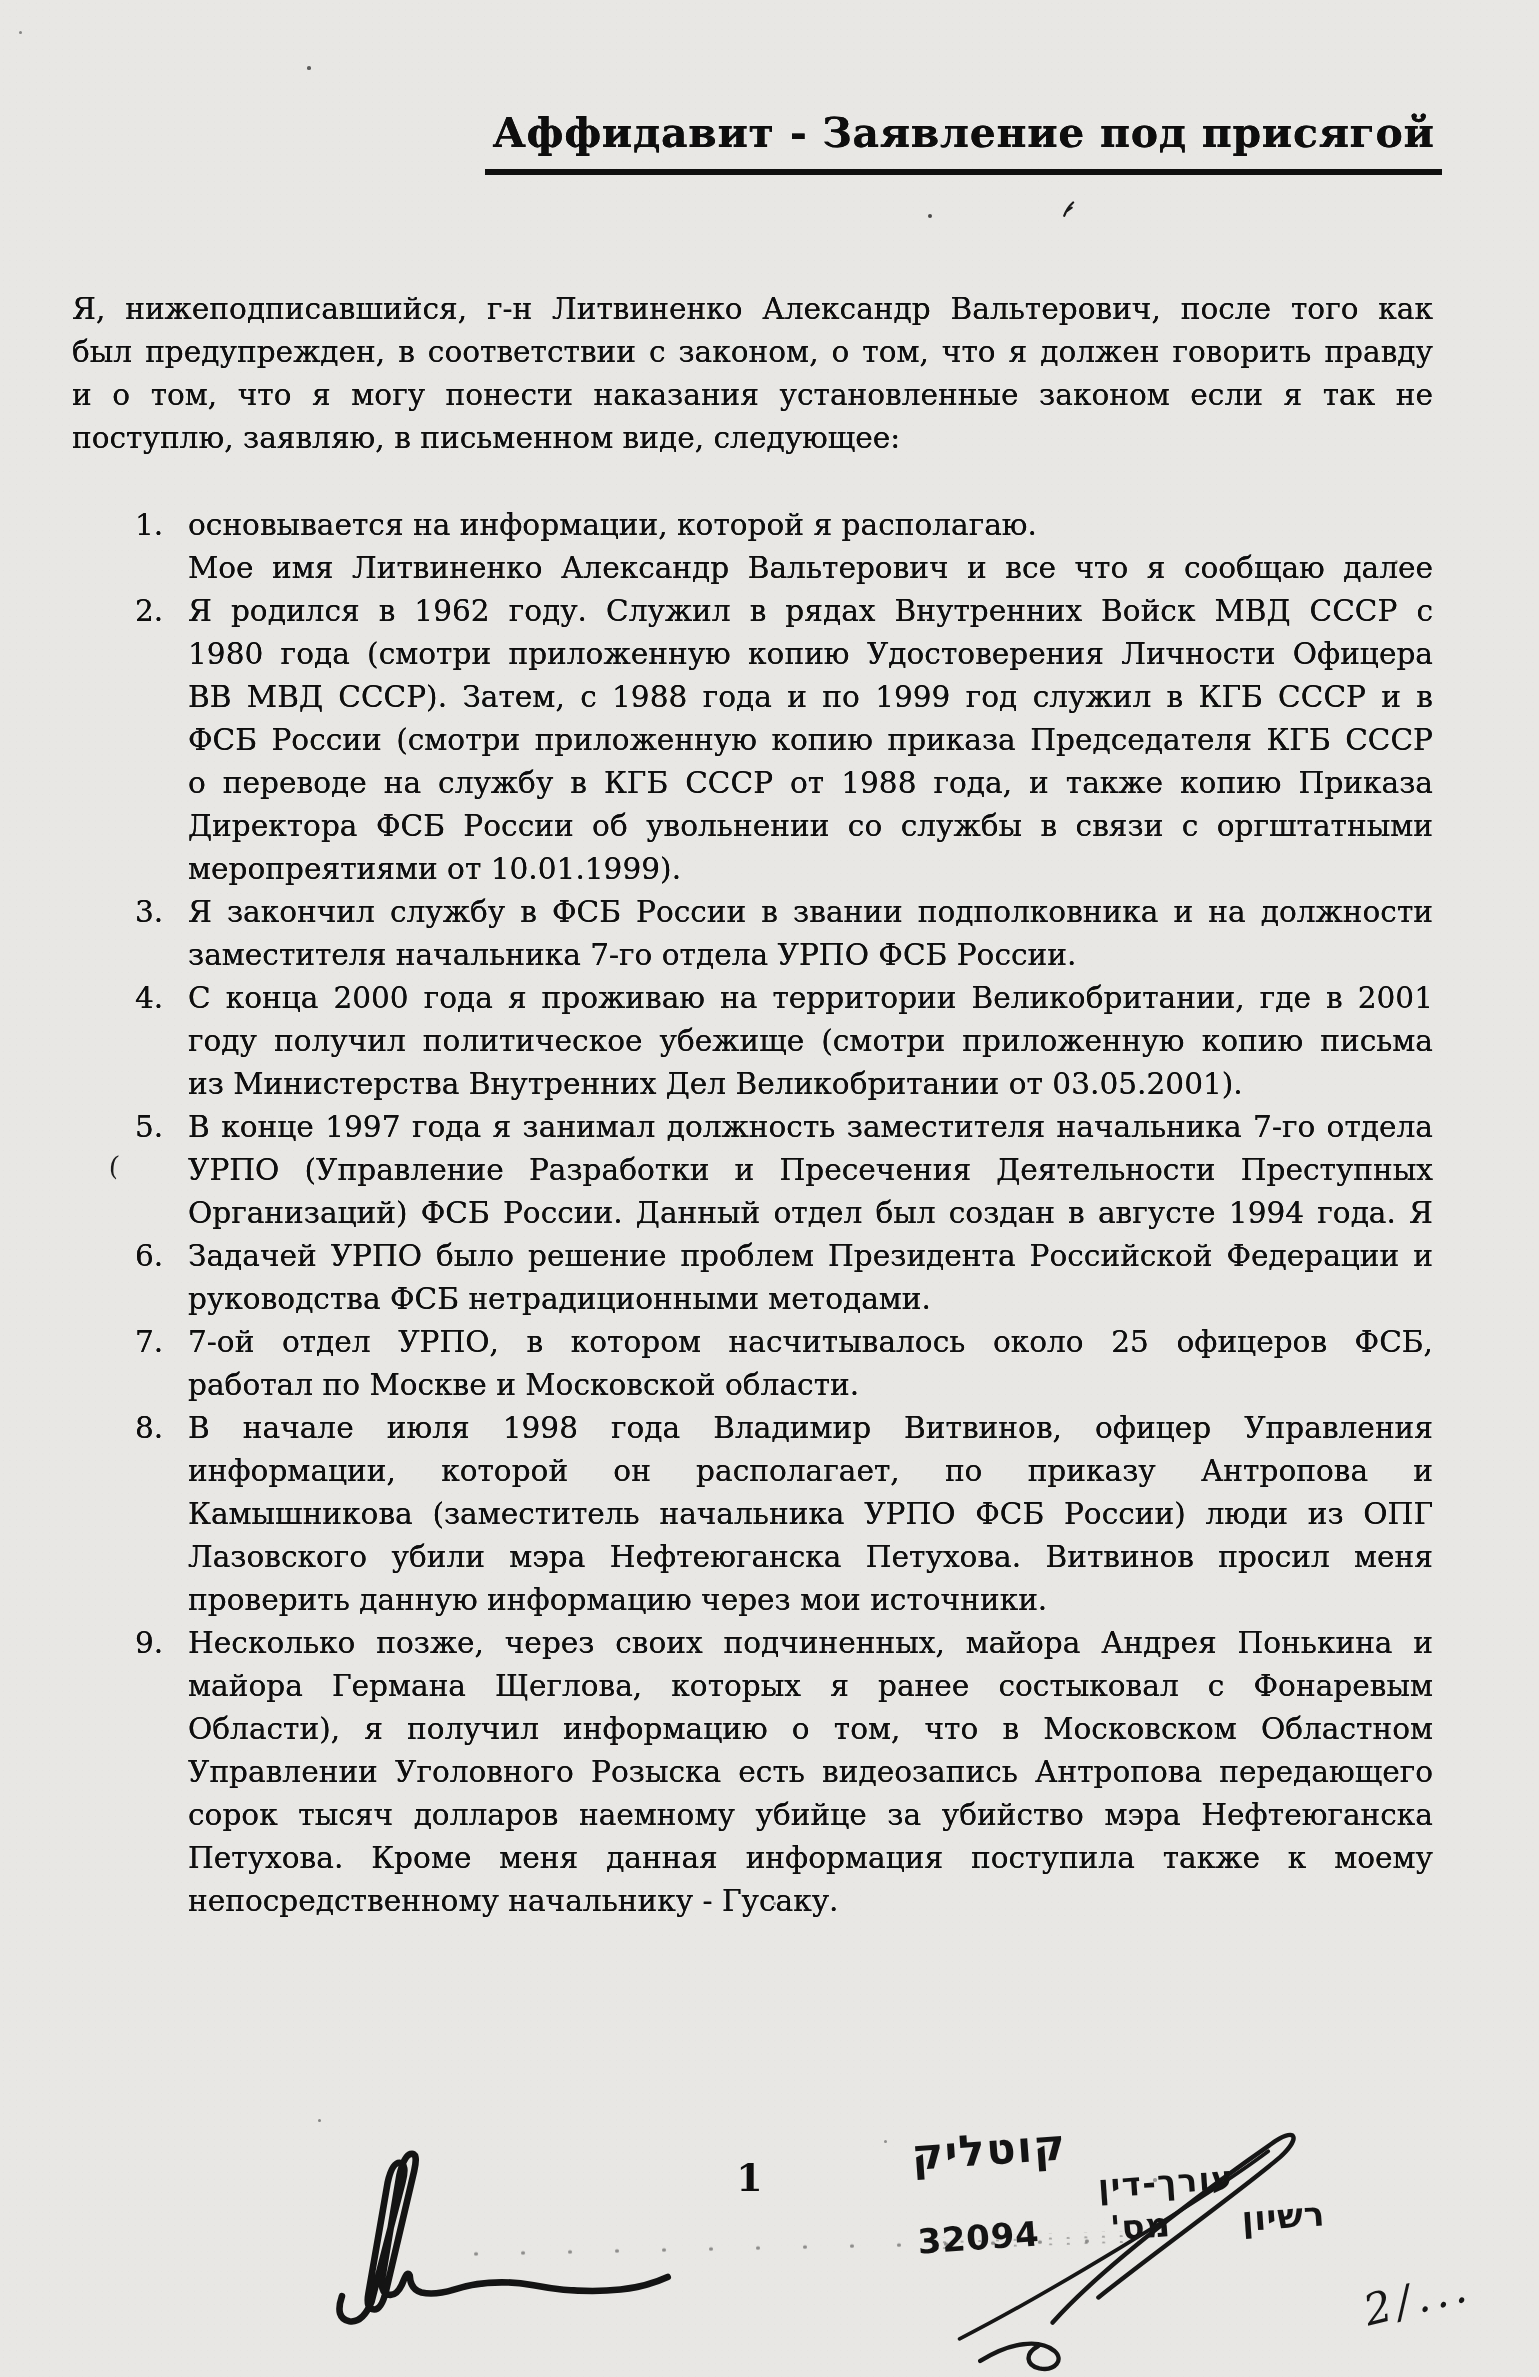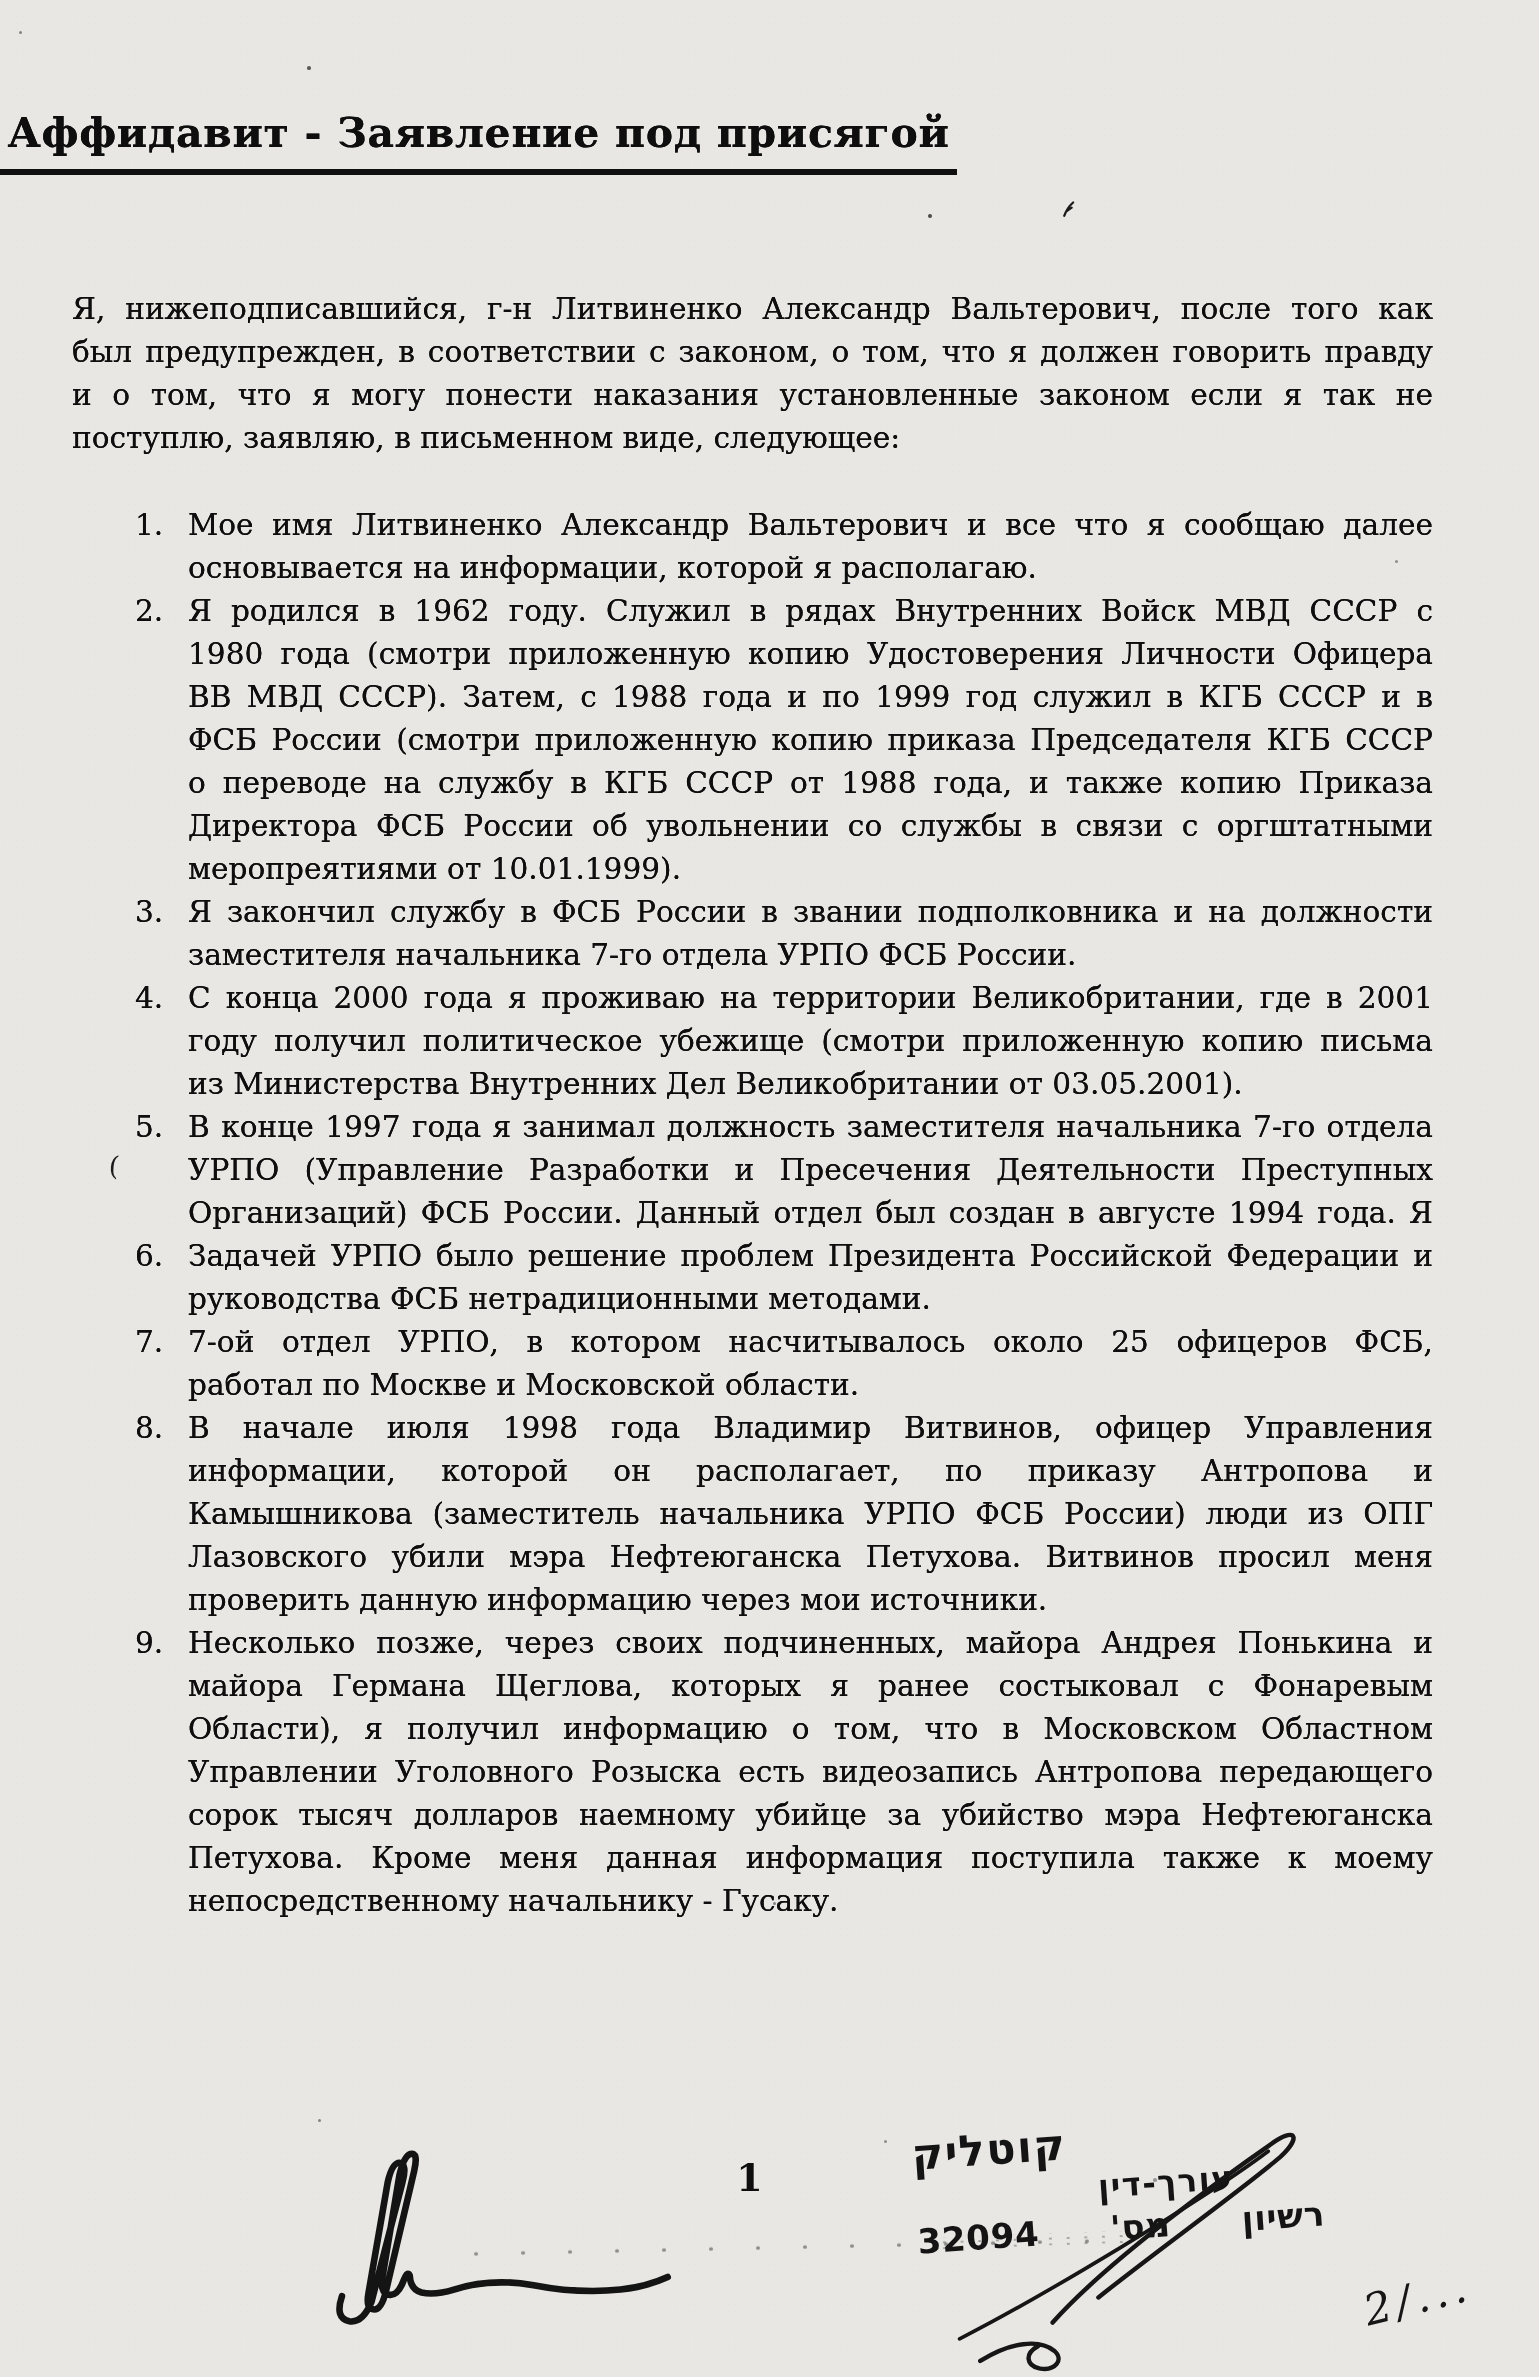--- a/index.html
+++ b/index.html
@@ -6,21 +6,21 @@
   .page{
     position:relative;width:1540px;height:2377px;
     background:#e8e7e4;
     background-image:radial-gradient(rgba(0,0,0,.02) 0.7px, transparent 0.7px);
     background-size:6.6px 6.6px;
     color:#0e0e0e;
     font-family:"DejaVu Serif", serif;
     overflow:hidden;
   }
   
-  .title-wrap{position:absolute;top:109px;left:0;width:1424px;text-align:left;}
+  .title-wrap{position:absolute;top:109px;left:0;width:1424px;text-align:right;padding-left:18px;}
   .doc-title{
     display:inline-block;font-size:41px;font-weight:700;letter-spacing:0.7px;
     padding:0 7.4px 11.8px;border-bottom:6.6px solid #101010;
     text-shadow:0 0 0.4px currentColor;
   }
   
   .intro{position:absolute;left:72px;top:288px;width:1361px;}
   .list{position:absolute;left:72px;top:504px;width:1361px;}
   .line{
     height:43px;line-height:43px;font-size:29.6px;
@@ -84,22 +84,22 @@
       <div class="line">Я, нижеподписавшийся, г-н Литвиненко Александр Вальтерович, после того как</div>
       <div class="line">был предупрежден, в соответствии с законом, о том, что я должен говорить правду</div>
       <div class="line">и о том, что я могу понести наказания установленные законом если я так не</div>
       <div class="line last">поступлю, заявляю, в письменном виде, следующее:</div>
     </div>
 
   <div class="list">
       <div class="item">
         <div class="num">1.</div>
         <div>
+          <div class="line last">основывается на информации, которой я располагаю.</div>
           <div class="line">Мое имя Литвиненко Александр Вальтерович и все что я сообщаю далее</div>
-          <div class="line last">основывается на информации, которой я располагаю.</div>
         </div>
       </div>
       <div class="item">
         <div class="num">2.</div>
         <div>
           <div class="line">Я родился в 1962 году. Служил в рядах Внутренних Войск МВД СССР с</div>
           <div class="line">1980 года (смотри приложенную копию Удостоверения Личности Офицера</div>
           <div class="line">ВВ МВД СССР). Затем, с 1988 года и по 1999 год служил в КГБ СССР и в</div>
           <div class="line">ФСБ России (смотри приложенную копию приказа Председателя КГБ СССР</div>
           <div class="line">о переводе на службу в КГБ СССР от 1988 года, и также копию Приказа</div>

